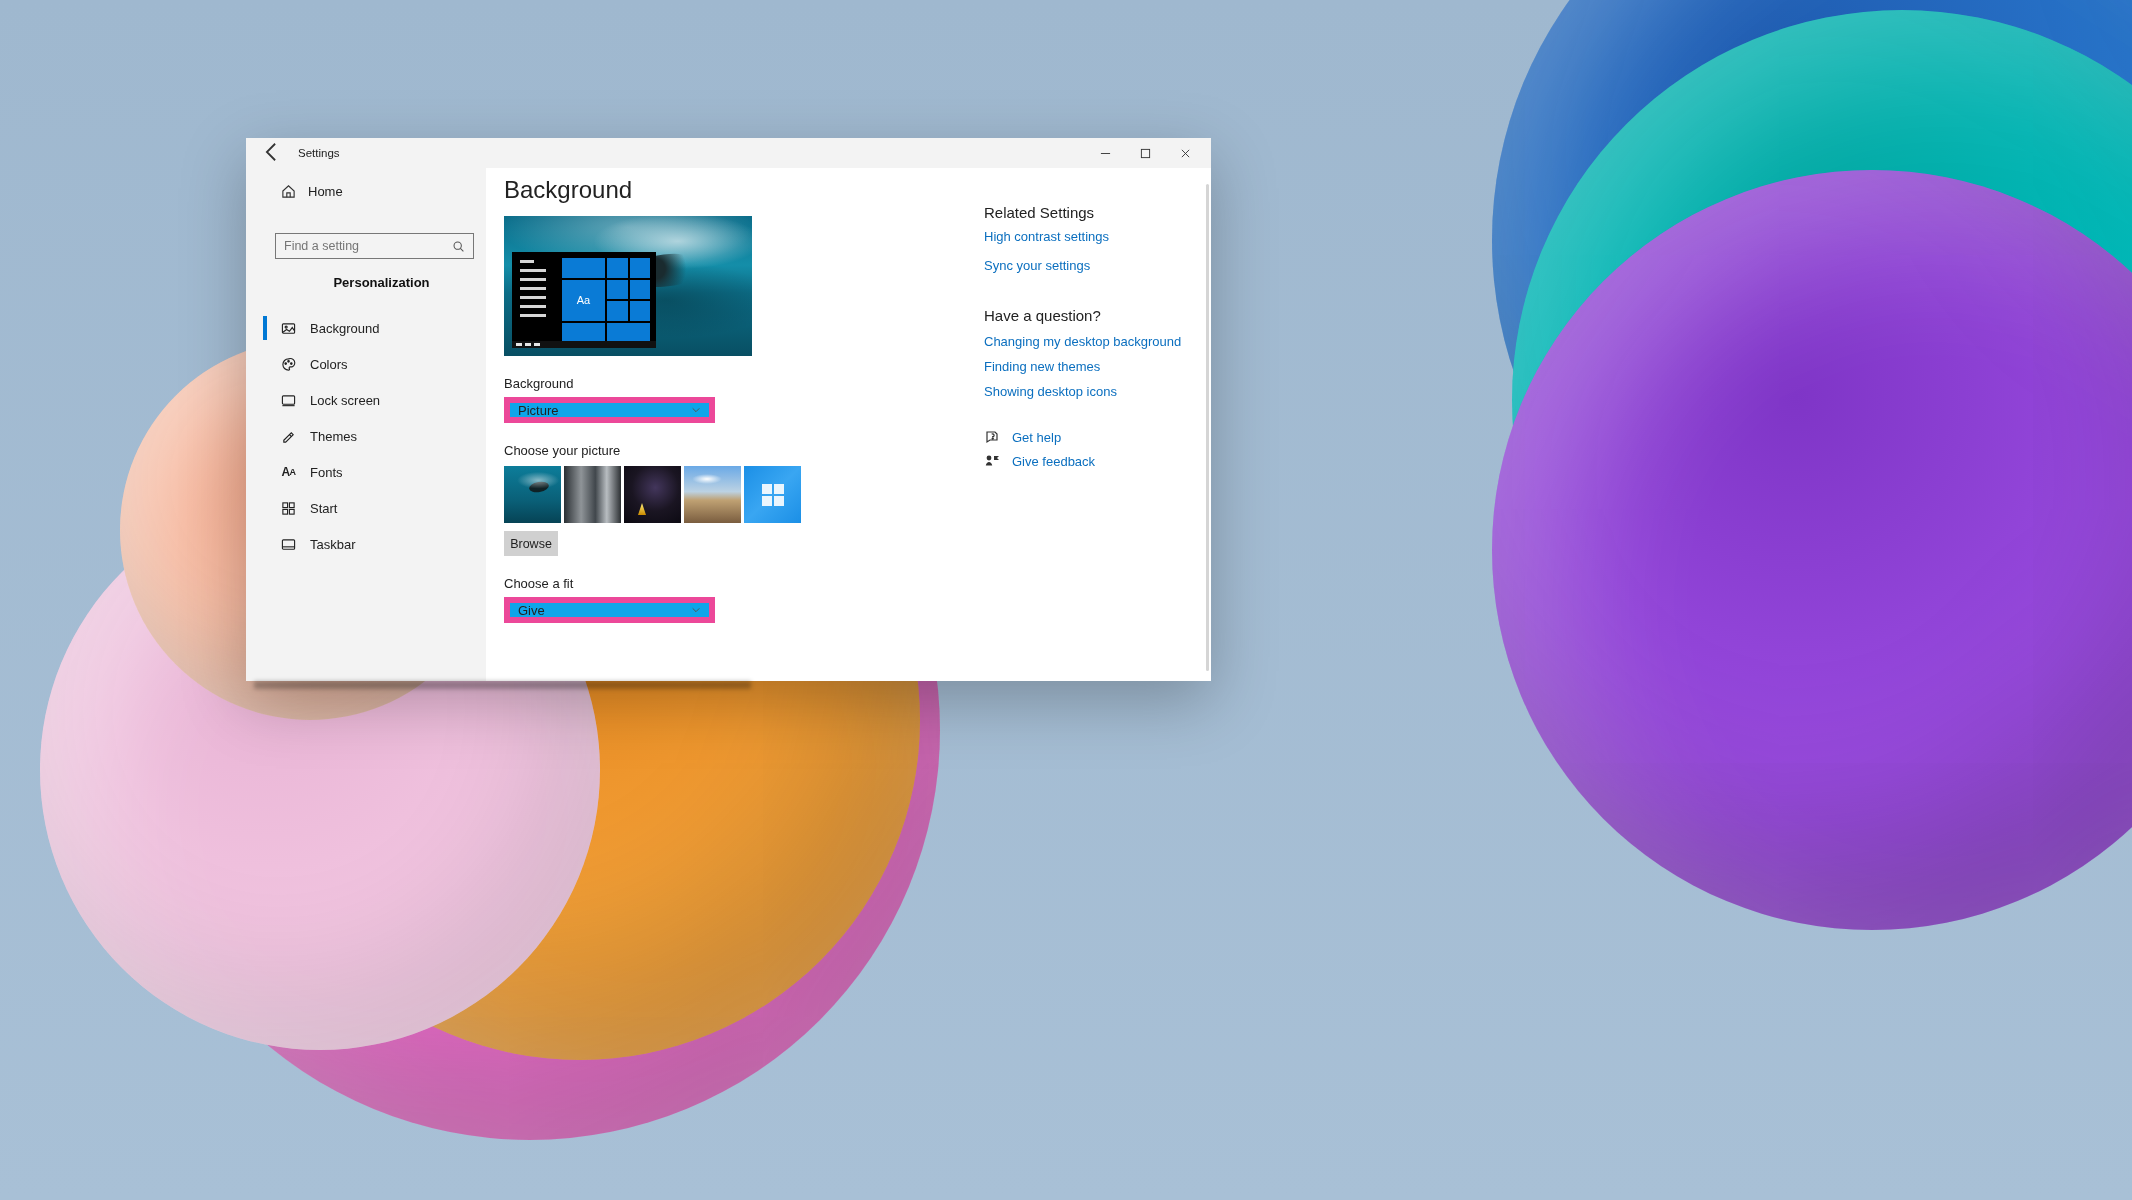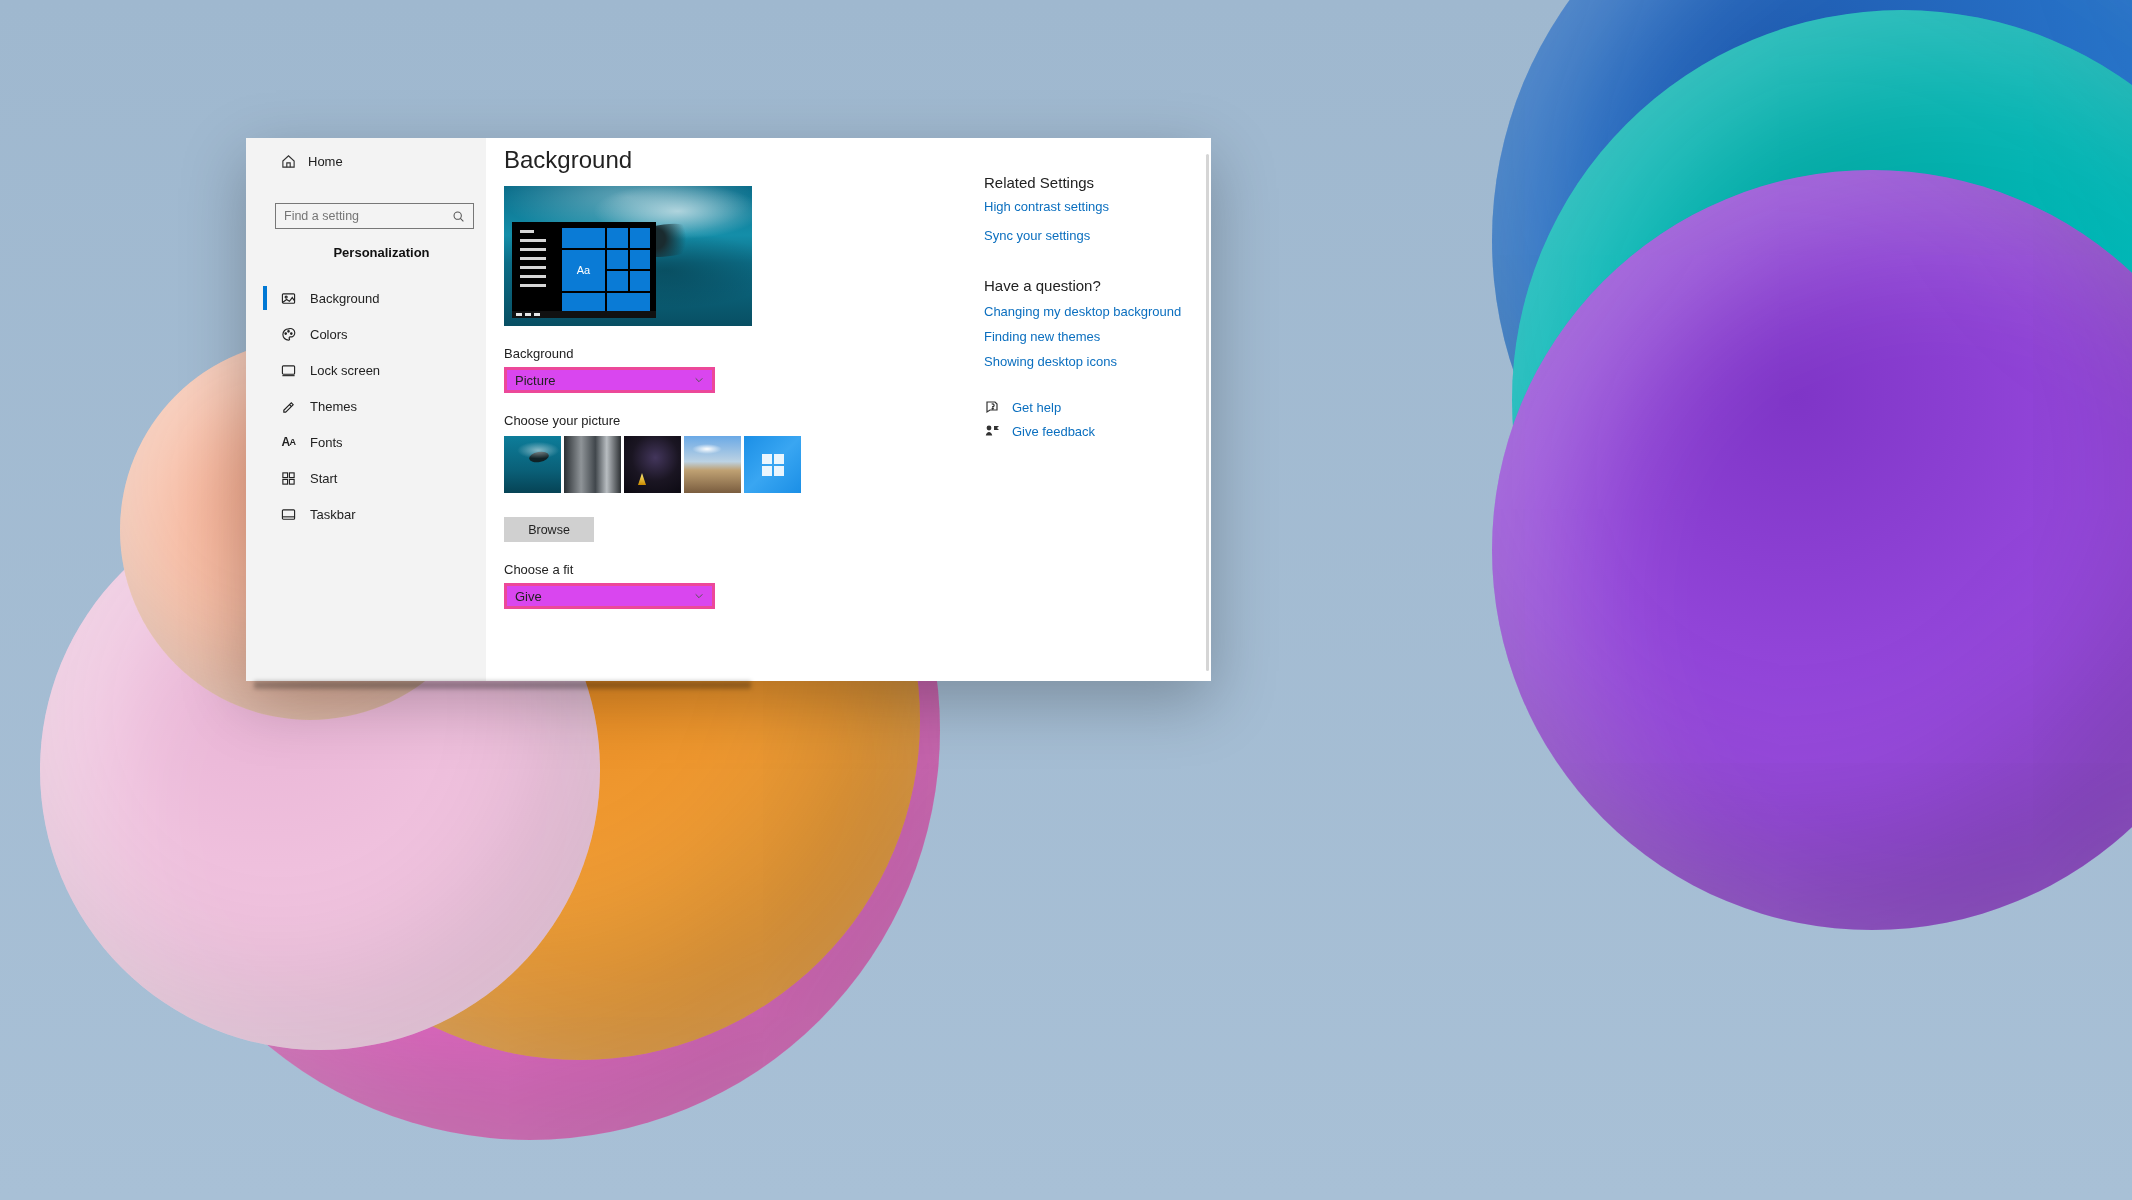--- a/index.html
+++ b/index.html
@@ -113,23 +113,23 @@
     display: grid; grid-template-columns: repeat(4, 1fr); grid-template-rows: repeat(4, 1fr); gap: 2px;
   }
   .preview .taskbar-mock .tiles div { background: #0a7bd6; }
   .preview .taskbar-mock .tiles .wide { grid-column: span 2; }
   .preview .taskbar-mock .tiles .big { grid-column: span 2; grid-row: span 2; display: flex; align-items: center; justify-content: center; color: #fff; font-size: 11px; }
   .preview .taskbar-mock .bar { position: absolute; left: 0; right: 0; bottom: 0; height: 7px; background: #111; display:flex; align-items:center; gap:3px; padding-left:4px;}
   .preview .taskbar-mock .bar i{ width:6px; height:3px; background:#e6e6e6; display:block;}
 
   .label { font-size: 13px; color: #222; margin-top: 20px; }
   .dd {
-    margin-top: 6px; height: 26px; width: 211px; border: 3px solid #ec4899;
+    margin-top: 6px; height: 26px; width: 211px; border: 6px solid #ec4899;
     display: flex; align-items: center; padding: 0 8px; justify-content: space-between;
-    cursor: pointer; background: #d946ef; font-size: 13px; color: #222;
+    cursor: pointer; background: #0ea5e9; font-size: 13px; color: #222;
   }
   .dd svg { width: 10px; height: 10px; stroke: #555; }
 
   .thumbs { margin-top: 8px; display: flex; gap: 3px; }
   .thumb { width: 57px; height: 57px; cursor: pointer; position: relative; overflow: hidden; }
   .t0 { background: linear-gradient(180deg,#0d7d9a 0%, #0a6078 60%, #064355 100%); }
   .t0::after{ content:""; position:absolute; inset:0; background: radial-gradient(ellipse 30px 12px at 60% 25%, rgba(255,255,255,.5), transparent 70%);}
   .t0 .sw{ position:absolute; right:12px; top:16px; width:20px; height:10px; background:#102226; border-radius:50%; transform:rotate(-10deg);}
   .t1 { background: linear-gradient(90deg,#2a2f33 0%, #8f9498 30%, #41474c 55%, #b8bdc1 75%, #2c3033 100%); }
   .t2 { background: radial-gradient(circle at 55% 38%, #43365c 0%, #1a1522 50%, #0a0810 100%); }
@@ -138,21 +138,21 @@
   .t3::after{ content:""; position:absolute; left:8px; top:8px; width:30px; height:10px; background:radial-gradient(ellipse, #fff, transparent 70%);}
   .t4 { background: linear-gradient(135deg,#1b8fe6 0%, #39a6f2 50%, #1b8fe6 100%); }
   .t4::after{ content:""; position:absolute; left:50%; top:50%; width:22px; height:22px; transform:translate(-50%,-50%);
     background:
       linear-gradient(#fff,#fff) left top/10px 10px no-repeat,
       linear-gradient(#fff,#fff) right top/10px 10px no-repeat,
       linear-gradient(#fff,#fff) left bottom/10px 10px no-repeat,
       linear-gradient(#fff,#fff) right bottom/10px 10px no-repeat;
     opacity:.9;}
   .browse {
-    margin-top: 24px; width: 90px; height: 25px; display: flex; align-items: center; justify-content: center;
+    margin-top: 8px; width: 54px; height: 25px; display: flex; align-items: center; justify-content: center;
     background: #d0d0d0; font-size: 12.5px; color: #222; cursor: pointer; border: none;
   }
 
   .side h2 { font-weight: 400; font-size: 15px; color: #222; margin-top: 30px; }
   .side a.link { display: block; color: #0b6fbf; font-size: 13px; margin-top: 10px; cursor: pointer; text-decoration: none; }
   .side a.link:first-of-type { margin-top: 8px; }
   .help-row { display: flex; align-items: center; gap: 12px; margin-top: 18px; cursor: pointer; }
   .help-row + .help-row { margin-top: 8px; }
   .help-row svg { width: 16px; height: 16px; }
   .help-row span.lbl { color: #0b6fbf; font-size: 13px; }
@@ -162,20 +162,45 @@
 
 <div class="bgshape s1"></div>
 <div class="bgshape s2"></div>
 <div class="bgshape s3"></div>
 <div class="bgshape s4"></div>
 <div class="bgshape s5"></div>
 <div class="bgshape s7"></div>
 <div class="bgshape s6"></div>
 
 <div class="window">
+  <div class="titlebar">
+    <div class="back">
+      <svg viewBox="0 0 16 16" fill="none" stroke="currentColor" stroke-width="1.3">
+          <path d="M11 2 5 8l6 6"></path>
+        </svg>
+    </div>
+    <div class="app-title">Settings</div>
+    <div class="wincontrols">
+      <div class="wbtn">
+          <svg viewBox="0 0 12 12">
+            <path d="M1 6h10" stroke-width="1"></path>
+          </svg>
+        </div>
+      <div class="wbtn">
+          <svg viewBox="0 0 12 12" fill="none">
+            <rect x="1.5" y="1.5" width="9" height="9" stroke-width="1"></rect>
+          </svg>
+        </div>
+      <div class="wbtn">
+          <svg viewBox="0 0 12 12">
+            <path d="M2 2l8 8M10 2l-8 8" stroke-width="1"></path>
+          </svg>
+        </div>
+    </div>
+  </div>
 
   <div class="body">
     <div class="sidebar">
       <div class="home">
         <svg viewBox="0 0 16 16" fill="none" stroke-width="1.2">
             <path d="M2 7.5 8 2l6 5.5V14H2z"></path>
             <path d="M6.2 14V9.5h3.6V14"></path>
           </svg>
         <span>Home</span>
       </div>

